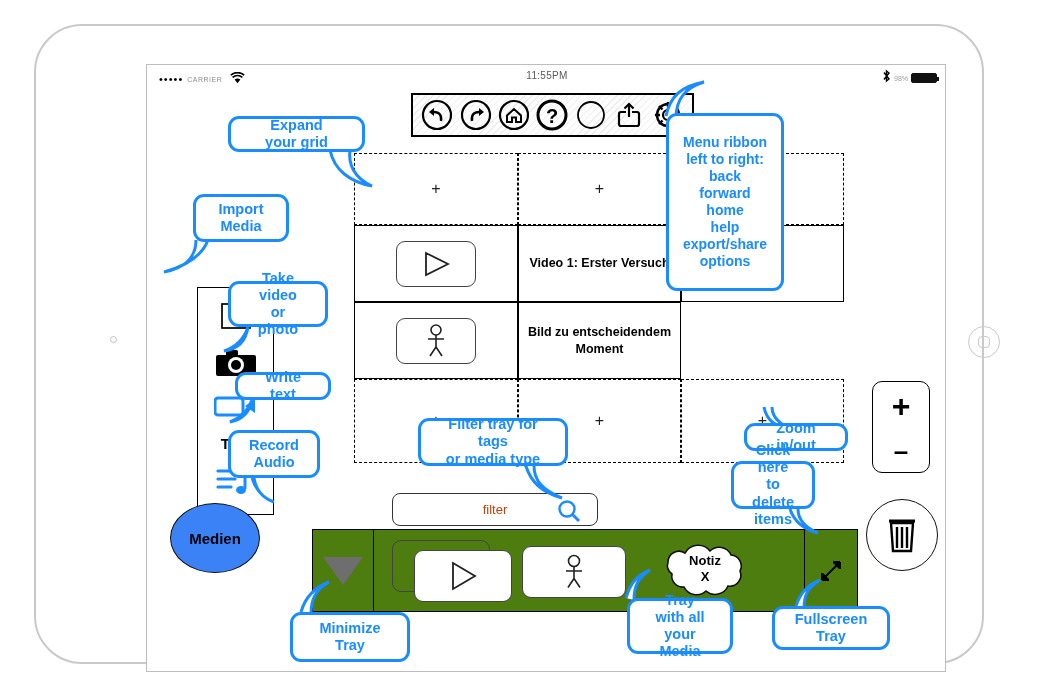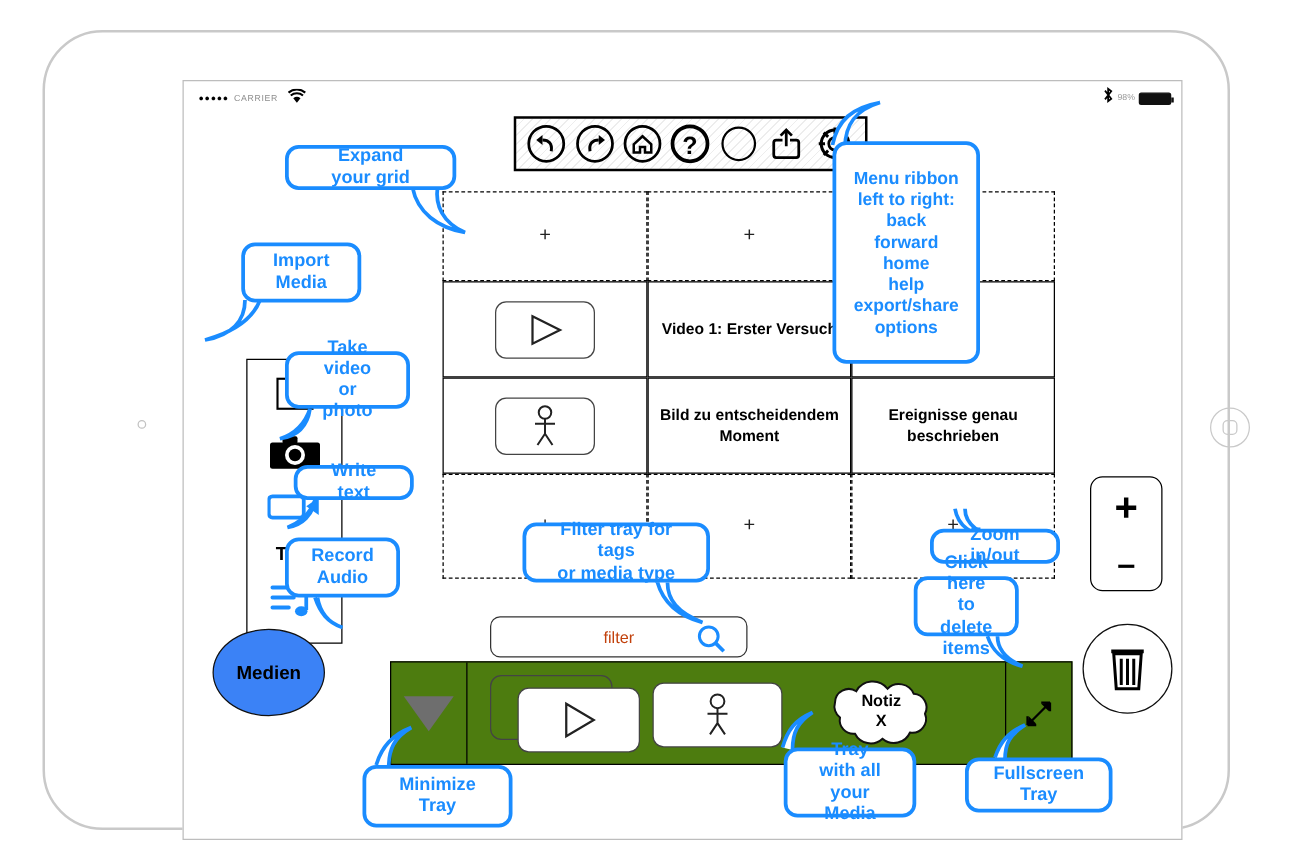--- a/index.html
+++ b/index.html
@@ -104,20 +104,21 @@
         <span class="dots">•••••</span>
         <span class="carrier">CARRIER</span>
         <span class="wifi">
           <svg width="15" height="12" viewBox="0 0 15 12">
               <path d="M7.5 11.2 4.6 7.6a4.6 4.6 0 0 1 5.8 0z" fill="#000"></path>
               <path d="M2.6 5.4a7.7 7.7 0 0 1 9.8 0" stroke="#000" stroke-width="1.7" fill="none"></path>
               <path d="M.8 3.1a10.3 10.3 0 0 1 13.4 0" stroke="#000" stroke-width="1.7" fill="none"></path>
             </svg>
         </span>
       </div>
+      <div class="sb-mid">11:55PM</div>
       <div class="sb-right">
         <span>
           <svg width="9" height="14" viewBox="0 0 9 14">
               <path d="M2 3.5 7 10 4.5 12V2L7 4 2 10.5" stroke="#000" stroke-width="1.4" fill="none"></path>
             </svg>
         </span>
         <span class="batt-pct">98%</span>
         <span class="batt"></span>
       </div>
     </div>
@@ -198,23 +199,20 @@
       <div class="gcell solid" style="left:0;top:149px;width:164px;height:77px;">
         <span class="thumbbox">
           <svg width="30" height="36" viewBox="0 0 30 36">
               <circle cx="15" cy="7" r="5" fill="none" stroke="#222" stroke-width="1.6"></circle>
               <path d="M15 12v12M7 16h16M15 24l-6 9M15 24l6 9" stroke="#222" stroke-width="1.6" fill="none"></path>
             </svg>
         </span>
       </div>
       <div class="gcell solid" style="left:164px;top:149px;width:163px;height:77px;">
         <span>Bild zu entscheidendem Moment</span>
-      </div>
-      <div class="gcell solid" style="left:327px;top:149px;width:163px;height:77px;">
-        <span>Ereignisse genau beschrieben</span>
       </div>
 
       <div class="gcell dash" style="left:0;top:226px;width:164px;height:84px;">
         <span class="plus">+</span>
       </div>
       <div class="gcell dash" style="left:164px;top:226px;width:163px;height:84px;">
         <span class="plus">+</span>
       </div>
       <div class="gcell dash" style="left:327px;top:226px;width:163px;height:84px;">
         <span class="plus">+</span>

